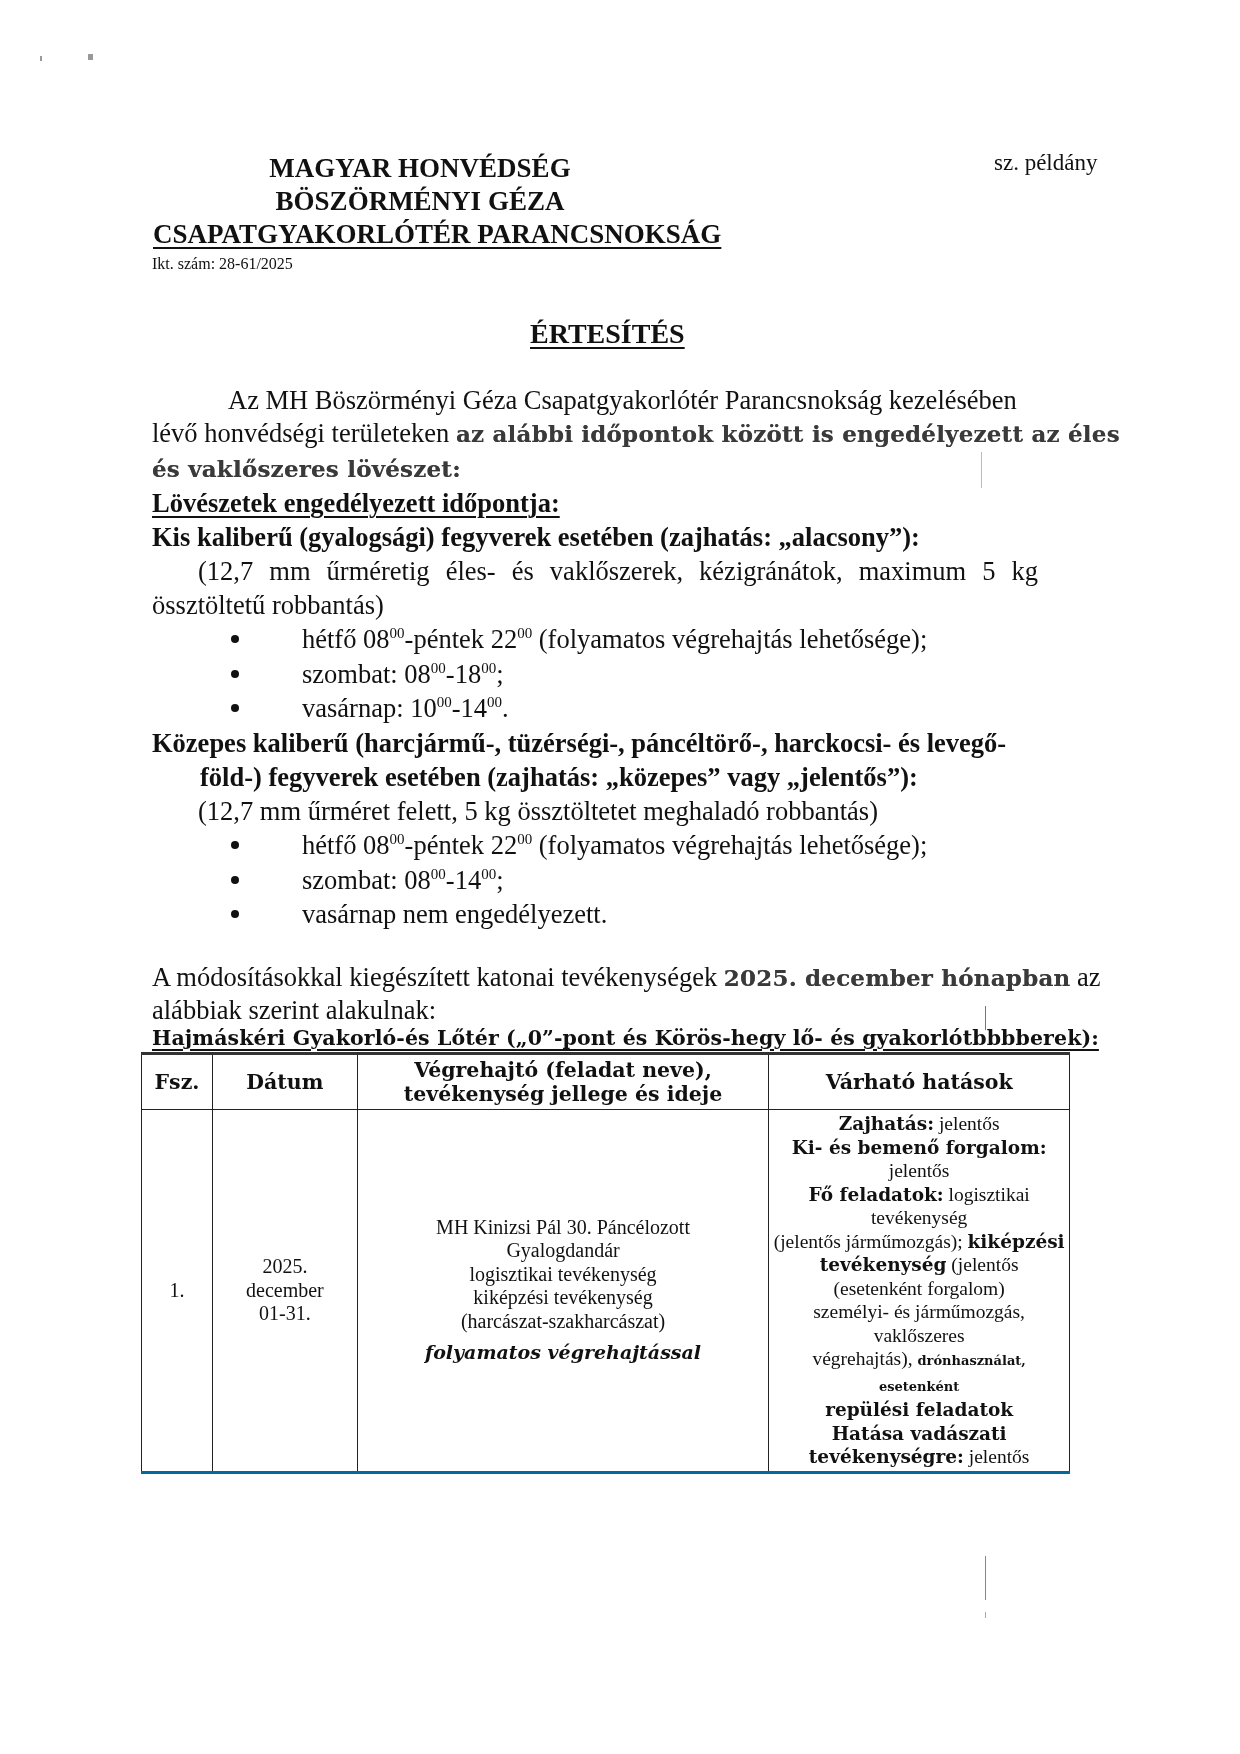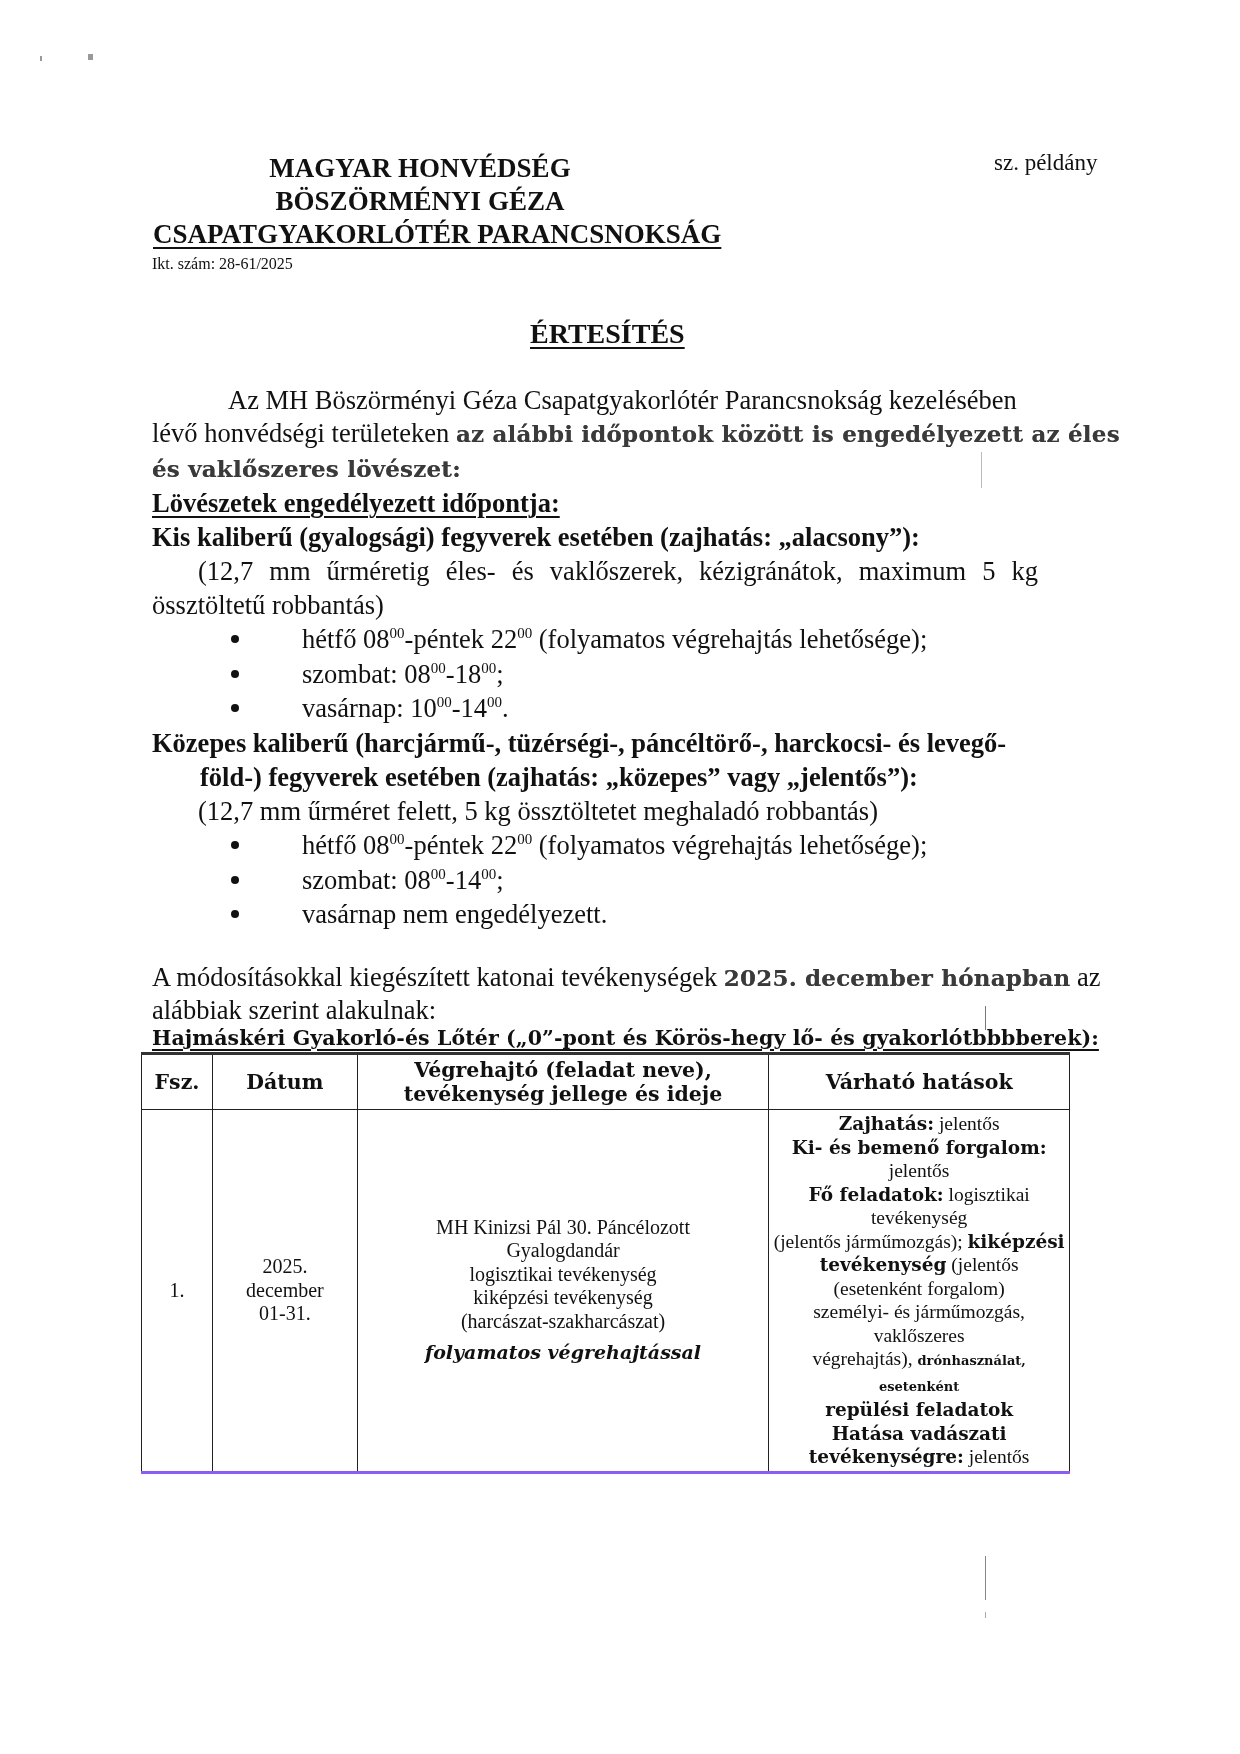--- a/index.html
+++ b/index.html
@@ -11,21 +11,21 @@
   .p { font-size: 26.5px; line-height: 33px; }
   .b { font-weight: bold; }
   .hl { font-weight: bold; color: #3a3a3a; letter-spacing: 0.2px;
         text-shadow: 0 0 0.6px #777; font-family: "DejaVu Serif", serif; font-size: 23px; }
   .bullet-row { position: absolute; font-size: 26.5px; line-height: 33px; }
   .dot { position: absolute; left: 0; top: 12px; width: 8px; height: 8px; border-radius: 50%; background: #111; }
   sup { font-size: 15px; line-height: 0; vertical-align: 10px; }
   table { position: absolute; left: 141px; top: 1052px; width: 929px; border-collapse: collapse;
           font-size: 20px; }
   table, th, td { border: 1.5px solid #222; }
-  table { border-top: 3px solid #333; border-bottom: 3px solid #8b5cf6; }
+  table { border-top: 3px solid #333; border-bottom: 3px solid #0369a1; }
   th { font-weight: bold; font-size: 20.5px; line-height: 24px; padding: 3px 4px; text-align: center; vertical-align: middle; }
   td { text-align: center; vertical-align: middle; line-height: 23.5px; padding: 2px 4px; }
   .serif-dj { font-family: "DejaVu Serif", serif; }
   .speck { position: absolute; background: #999; }
 </style>
 </head>
 <body>
 
 <div class="speck" style="left:40px;top:56px;width:2px;height:5px;"></div>
 <div class="speck" style="left:88px;top:54px;width:5px;height:6px;"></div>

